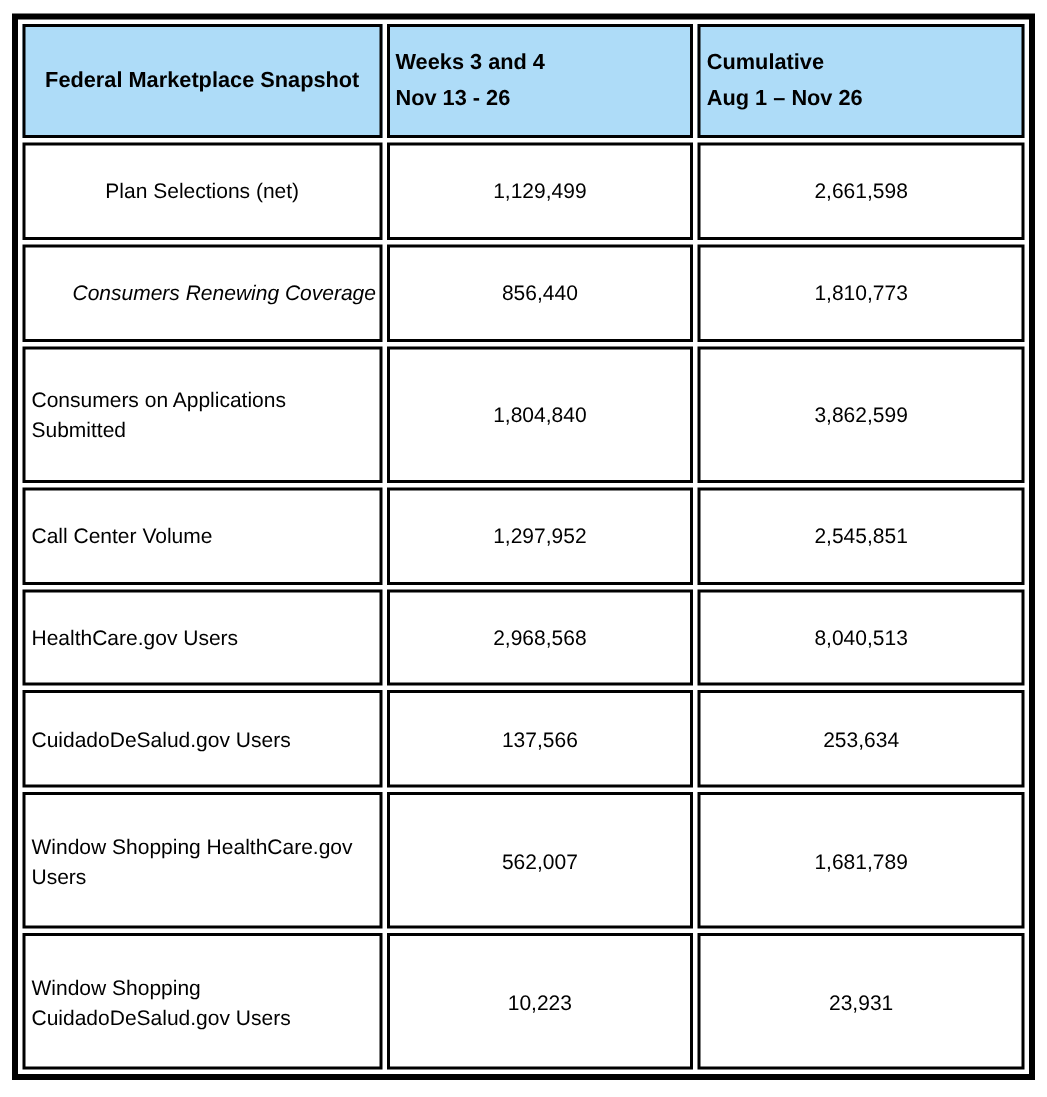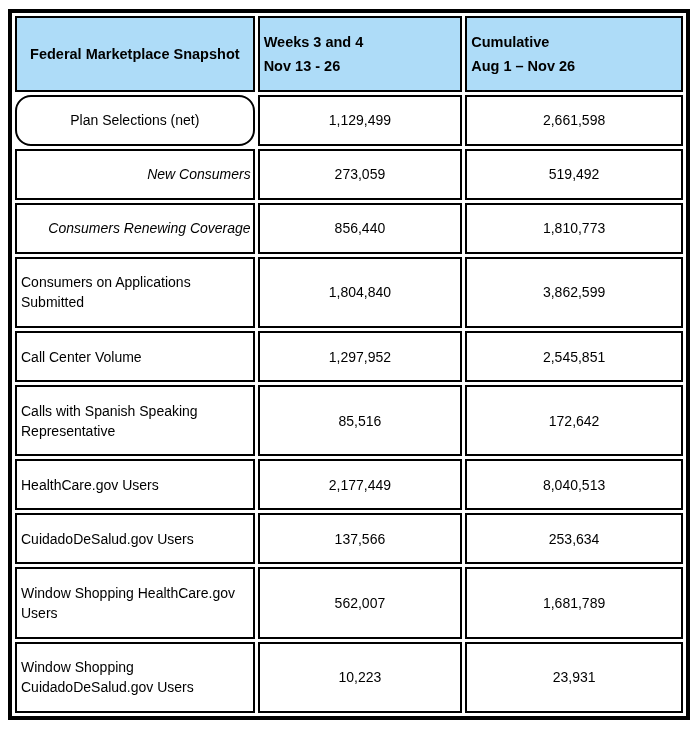--- a/index.html
+++ b/index.html
@@ -36,21 +36,21 @@
   }
   tr.header-row td {
     background: var(--header-bg);
     font-weight: bold;
     font-size: 14.5px;
     line-height: 24px;
     height: 76px;
     padding: 8px 4px;
   }
   tr.header-row td.metric-hdr { text-align: center; }
-  td.label-center { text-align: center; border-radius: 16px; }
+  td.label-center { text-align: center; }
   td.label-right  { text-align: right; font-style: italic; padding-right: 2px; }
   td.label-left   { text-align: left; padding-left: 4px; }
   td.val { text-align: center; }
   col.c1 { width: 36.2%; }
   col.c2 { width: 30.9%; }
   col.c3 { width: 32.9%; }
 </style>
 </head>
 <body>
 
@@ -73,47 +73,37 @@
             <div>Cumulative</div>
             <div>Aug 1 – Nov 26</div>
           </td>
         </tr>
       <tr>
     <td class="label-center">Plan Selections (net)</td>
     <td class="val">1,129,499</td>
     <td class="val">2,661,598</td>
   </tr>
           <tr>
-    <td class="label-right">New Consumers</td>
-    <td class="val">273,059</td>
-    <td class="val">519,492</td>
-  </tr>
-          <tr>
     <td class="label-right">Consumers Renewing Coverage</td>
     <td class="val">856,440</td>
     <td class="val">1,810,773</td>
   </tr>
           <tr>
     <td class="label-left">Consumers on Applications Submitted</td>
     <td class="val">1,804,840</td>
     <td class="val">3,862,599</td>
   </tr>
           <tr>
     <td class="label-left">Call Center Volume</td>
     <td class="val">1,297,952</td>
     <td class="val">2,545,851</td>
   </tr>
           <tr>
-    <td class="label-left">Calls with Spanish Speaking Representative</td>
-    <td class="val">85,516</td>
-    <td class="val">172,642</td>
-  </tr>
-          <tr>
     <td class="label-left">HealthCare.gov Users</td>
-    <td class="val">2,177,449</td>
+    <td class="val">2,968,568</td>
     <td class="val">8,040,513</td>
   </tr>
           <tr>
     <td class="label-left">CuidadoDeSalud.gov Users</td>
     <td class="val">137,566</td>
     <td class="val">253,634</td>
   </tr>
           <tr>
     <td class="label-left">Window Shopping HealthCare.gov Users</td>
     <td class="val">562,007</td>

